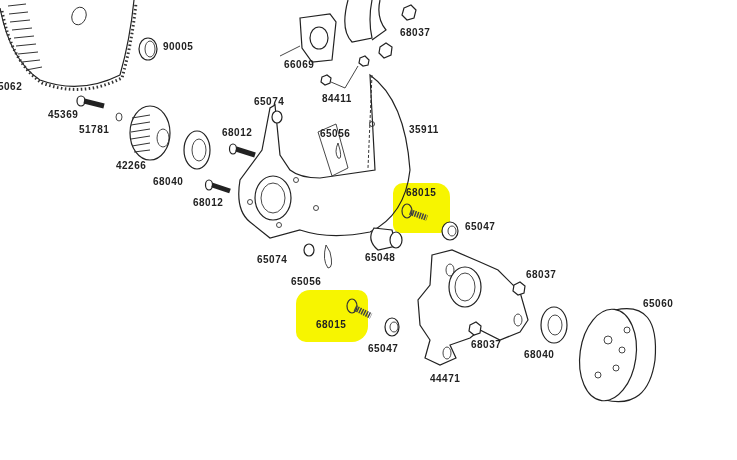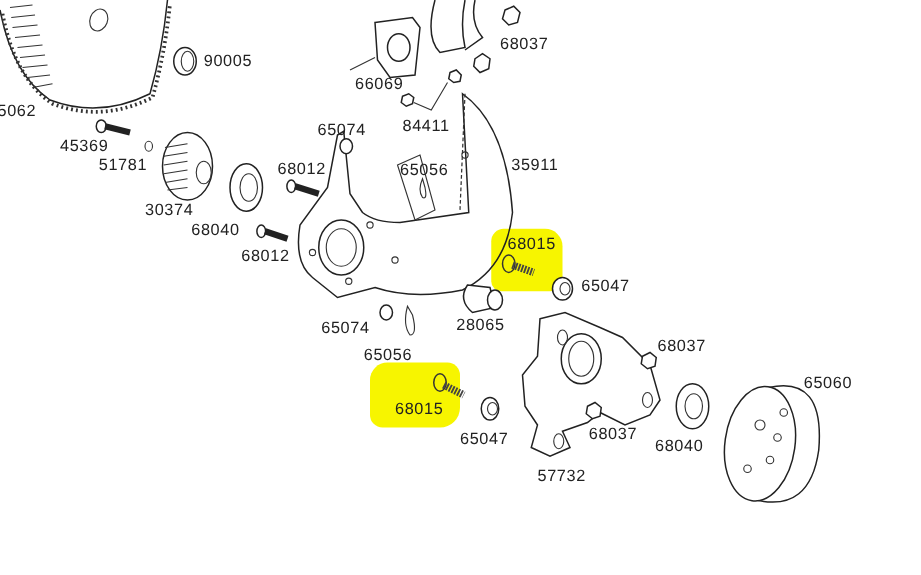--- a/index.html
+++ b/index.html
@@ -1,19 +1,19 @@
 <!DOCTYPE html>
 <html><head>
 <meta charset="utf-8">
 <style>
   html, body { margin:0; padding:0; background:#ffffff; }
   body { width:737px; height:460px; position:relative; overflow:hidden;
          font-family:"Liberation Sans", "DejaVu Sans", sans-serif; }
   #canvas { position:absolute; left:0; top:0; width:737px; height:460px; }
-  .lbl { position:absolute; font-size:13px; font-weight:normal; color:#222; letter-spacing:0.5px; white-space:nowrap; }
+  .lbl { position:absolute; font-size:10px; font-weight:bold; color:#222; letter-spacing:0.5px; white-space:nowrap; }
   .hl { position:absolute; background:#f7f500; border-radius:6px; }
   svg .ln { fill:none; stroke:#222; stroke-width:1.2; }
   svg .thin { fill:none; stroke:#333; stroke-width:0.9; }
   svg .dash { fill:none; stroke:#333; stroke-width:1; stroke-dasharray:3 2; }
   svg .wht { fill:#fff; stroke:#222; stroke-width:1.2; }
 </style>
 </head>
 <body>
 
 <div id="canvas">
@@ -172,28 +172,28 @@
   <span class="lbl" style="left:163px; top:41px;">90005</span>
   <span class="lbl" style="left:243px; top:59px;margin-left:41px;">66069</span>
   <span class="lbl" style="left:400px; top:27px;">68037</span>
   <span class="lbl" style="left:322px; top:93px;">84411</span>
   <span class="lbl" style="left:48px; top:109px;">45369</span>
   <span class="lbl" style="left:79px; top:124px;">51781</span>
   <span class="lbl" style="left:254px; top:96px;">65074</span>
   <span class="lbl" style="left:222px; top:127px;">68012</span>
   <span class="lbl" style="left:320px; top:128px;">65056</span>
   <span class="lbl" style="left:409px; top:124px;">35911</span>
-  <span class="lbl" style="left:116px; top:160px;">30374</span>
+  <span class="lbl" style="left:116px; top:160px;">42266</span>
   <span class="lbl" style="left:153px; top:176px;">68040</span>
   <span class="lbl" style="left:193px; top:197px;">68012</span>
   <span class="lbl" style="left:406px; top:187px;">68015</span>
   <span class="lbl" style="left:465px; top:221px;">65047</span>
-  <span class="lbl" style="left:365px; top:252px;">28065</span>
+  <span class="lbl" style="left:365px; top:252px;">65048</span>
   <span class="lbl" style="left:257px; top:254px;">65074</span>
   <span class="lbl" style="left:291px; top:276px;">65056</span>
   <span class="lbl" style="left:526px; top:269px;">68037</span>
   <span class="lbl" style="left:316px; top:319px;">68015</span>
   <span class="lbl" style="left:368px; top:343px;">65047</span>
   <span class="lbl" style="left:471px; top:339px;">68037</span>
   <span class="lbl" style="left:524px; top:349px;">68040</span>
   <span class="lbl" style="left:643px; top:298px;">65060</span>
-  <span class="lbl" style="left:430px; top:373px;">57732</span>
+  <span class="lbl" style="left:430px; top:373px;">44471</span>
 </div>
 
 </body></html>

